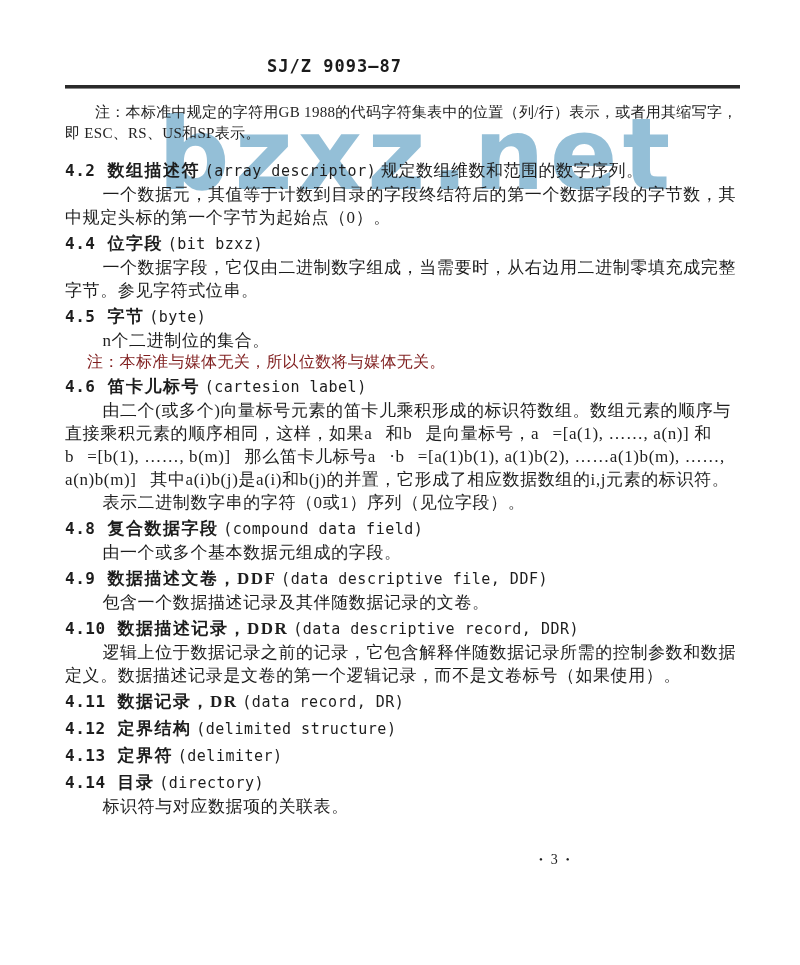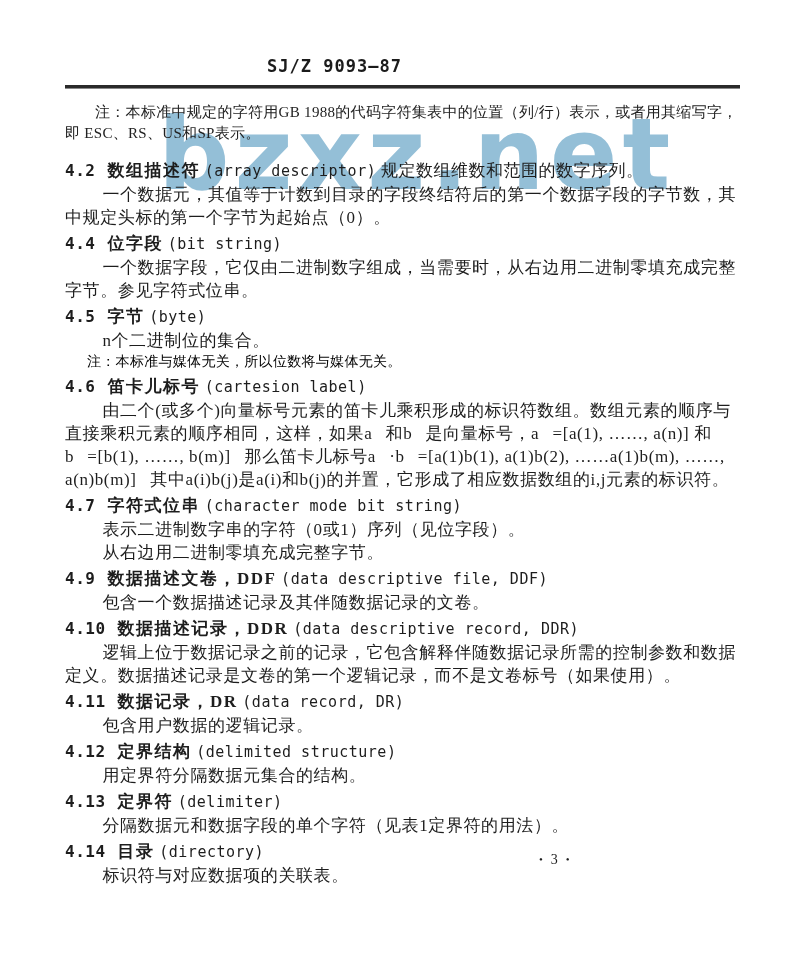--- a/index.html
+++ b/index.html
@@ -28,21 +28,21 @@
     text-indent:2em;letter-spacing:.3px;
   }
   .sections{margin-top:15px;}
   .sec{margin:0;}
   .sec-h{margin:3px 0 0 0;font-size:17px;line-height:23px;font-weight:bold;letter-spacing:.5px;}
   .sec-num{font-family:"DejaVu Sans Mono","Liberation Mono",monospace;font-size:16px;margin-right:12px;margin-top:21px;}
   .sec-title{letter-spacing:1.5px;}
   .sec-latin{font-family:"DejaVu Sans Mono","Liberation Mono",monospace;font-weight:normal;font-size:15px;}
   .sec-tail{font-weight:normal;letter-spacing:.5px;font-family:Liberation Serif, serif;}
   .sec-p{margin:0;font-size:17px;line-height:23px;text-indent:2.2em;letter-spacing:.6px;}
-  .sec-note{margin:0;font-size:14px;line-height:20px;padding-left:22px;color:#000000;letter-spacing:.3px;}
+  .sec-note{margin:0;font-size:16px;line-height:20px;padding-left:22px;color:#7f1d1d;letter-spacing:.3px;}
   .footer{
     position:absolute;top:852px;left:531px;z-index:1;
     font-size:14px;color:#1d1d1d;white-space:nowrap;
   }
   .footer .dot{margin:0 8px;font-size:11px;vertical-align:1px;}
 </style>
 </head>
 <body>
 
 <div class="page">
@@ -60,67 +60,64 @@
     <div class="sections" id="sections">
   <section class="sec">
     <h3 class="sec-h"><span class="sec-num">4.2</span><span class="sec-title">数组描述符</span> <span class="sec-latin">(array descriptor)</span> <span class="sec-tail">规定数组维数和范围的数字序列。</span></h3>
   </section>
 
   <section class="sec">
   <p class="sec-p">一个数据元，其值等于计数到目录的字段终结符后的第一个数据字段的字节数，其中规定头标的第一个字节为起始点（0）。</p>
         </section>
 
   <section class="sec">
-    <h3 class="sec-h"><span class="sec-num">4.4</span><span class="sec-title">位字段</span> <span class="sec-latin">(bit string)</span> <span class="sec-tail"></span></h3>
+    <h3 class="sec-h"><span class="sec-num">4.4</span><span class="sec-title">位字段</span> <span class="sec-latin">(bit bzxz)</span> <span class="sec-tail"></span></h3>
   <p class="sec-p">一个数据字段，它仅由二进制数字组成，当需要时，从右边用二进制零填充成完整字节。参见字符式位串。</p>
         </section>
 
   <section class="sec">
     <h3 class="sec-h"><span class="sec-num">4.5</span><span class="sec-title">字节</span> <span class="sec-latin">(byte)</span> <span class="sec-tail"></span></h3>
   <p class="sec-p">n个二进制位的集合。</p>
           <p class="sec-note">注：本标准与媒体无关，所以位数将与媒体无关。</p>
         </section>
 
   <section class="sec">
     <h3 class="sec-h"><span class="sec-num">4.6</span><span class="sec-title">笛卡儿标号</span> <span class="sec-latin">(cartesion label)</span> <span class="sec-tail"></span></h3>
   <p class="sec-p">由二个(或多个)向量标号元素的笛卡儿乘积形成的标识符数组。数组元素的顺序与直接乘积元素的顺序相同，这样，如果a⃗和b⃗是向量标号，a⃗=[a(1), ……, a(n)] 和b⃗=[b(1), ……, b(m)]，那么笛卡儿标号a⃗·b⃗=[a(1)b(1), a(1)b(2), ……a(1)b(m), ……, a(n)b(m)]，其中a(i)b(j)是a(i)和b(j)的并置，它形成了相应数据数组的i,j元素的标识符。</p>
         </section>
 
   <section class="sec">
-    <h3 class="sec-h"><span class="sec-num">4.7</span><span class="sec-title">字符式位串</span> <span class="sec-latin">(character mode bit string)</span> <span class="sec-tail"></span></h3>
   <p class="sec-p">表示二进制数字串的字符（0或1）序列（见位字段）。</p>
         </section>
 
   <section class="sec">
-  <p class="sec-p">从右边用二进制零填充成完整字节。</p>
+    <h3 class="sec-h"><span class="sec-num">4.8</span><span class="sec-title">复合数据字段</span> <span class="sec-latin">(compound data field)</span> <span class="sec-tail"></span></h3>
+  <p class="sec-p">由一个或多个基本数据元组成的字段。</p>
         </section>
 
   <section class="sec">
     <h3 class="sec-h"><span class="sec-num">4.9</span><span class="sec-title">数据描述文卷，DDF</span> <span class="sec-latin">(data descriptive file, DDF)</span> <span class="sec-tail"></span></h3>
   <p class="sec-p">包含一个数据描述记录及其伴随数据记录的文卷。</p>
         </section>
 
   <section class="sec">
     <h3 class="sec-h"><span class="sec-num">4.10</span><span class="sec-title">数据描述记录，DDR</span> <span class="sec-latin">(data descriptive record, DDR)</span> <span class="sec-tail"></span></h3>
   <p class="sec-p">逻辑上位于数据记录之前的记录，它包含解释伴随数据记录所需的控制参数和数据定义。数据描述记录是文卷的第一个逻辑记录，而不是文卷标号（如果使用）。</p>
         </section>
 
   <section class="sec">
     <h3 class="sec-h"><span class="sec-num">4.11</span><span class="sec-title">数据记录，DR</span> <span class="sec-latin">(data record, DR)</span> <span class="sec-tail"></span></h3>
-  <p class="sec-p">包含用户数据的逻辑记录。</p>
         </section>
 
   <section class="sec">
     <h3 class="sec-h"><span class="sec-num">4.12</span><span class="sec-title">定界结构</span> <span class="sec-latin">(delimited structure)</span> <span class="sec-tail"></span></h3>
-  <p class="sec-p">用定界符分隔数据元集合的结构。</p>
         </section>
 
   <section class="sec">
     <h3 class="sec-h"><span class="sec-num">4.13</span><span class="sec-title">定界符</span> <span class="sec-latin">(delimiter)</span> <span class="sec-tail"></span></h3>
-  <p class="sec-p">分隔数据元和数据字段的单个字符（见表1定界符的用法）。</p>
         </section>
 
   <section class="sec">
     <h3 class="sec-h"><span class="sec-num">4.14</span><span class="sec-title">目录</span> <span class="sec-latin">(directory)</span> <span class="sec-tail"></span></h3>
   <p class="sec-p">标识符与对应数据项的关联表。</p>
         </section>
 </div>
 
   </div>
 

